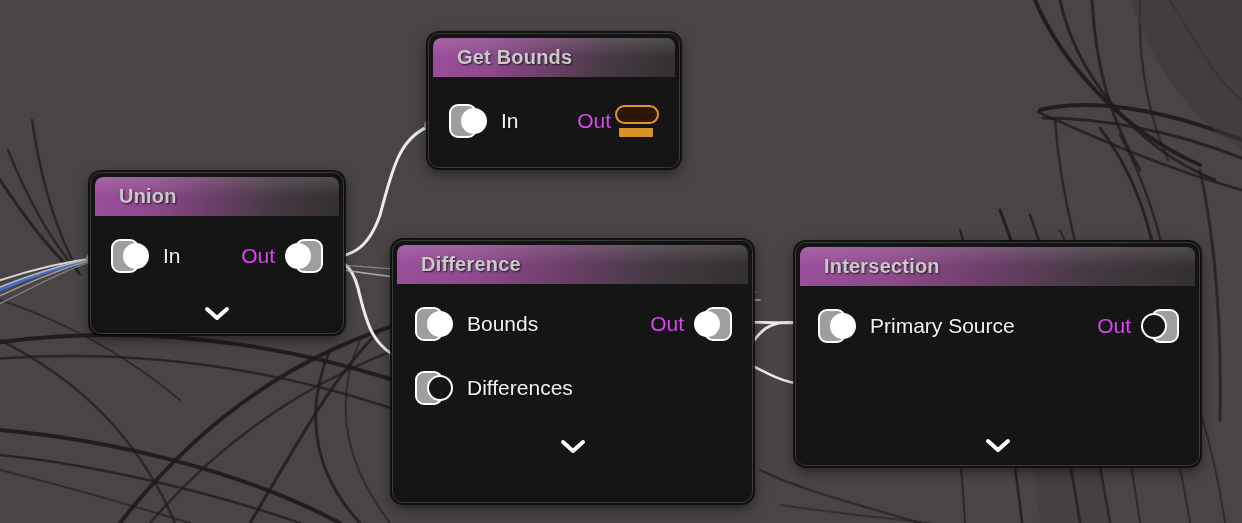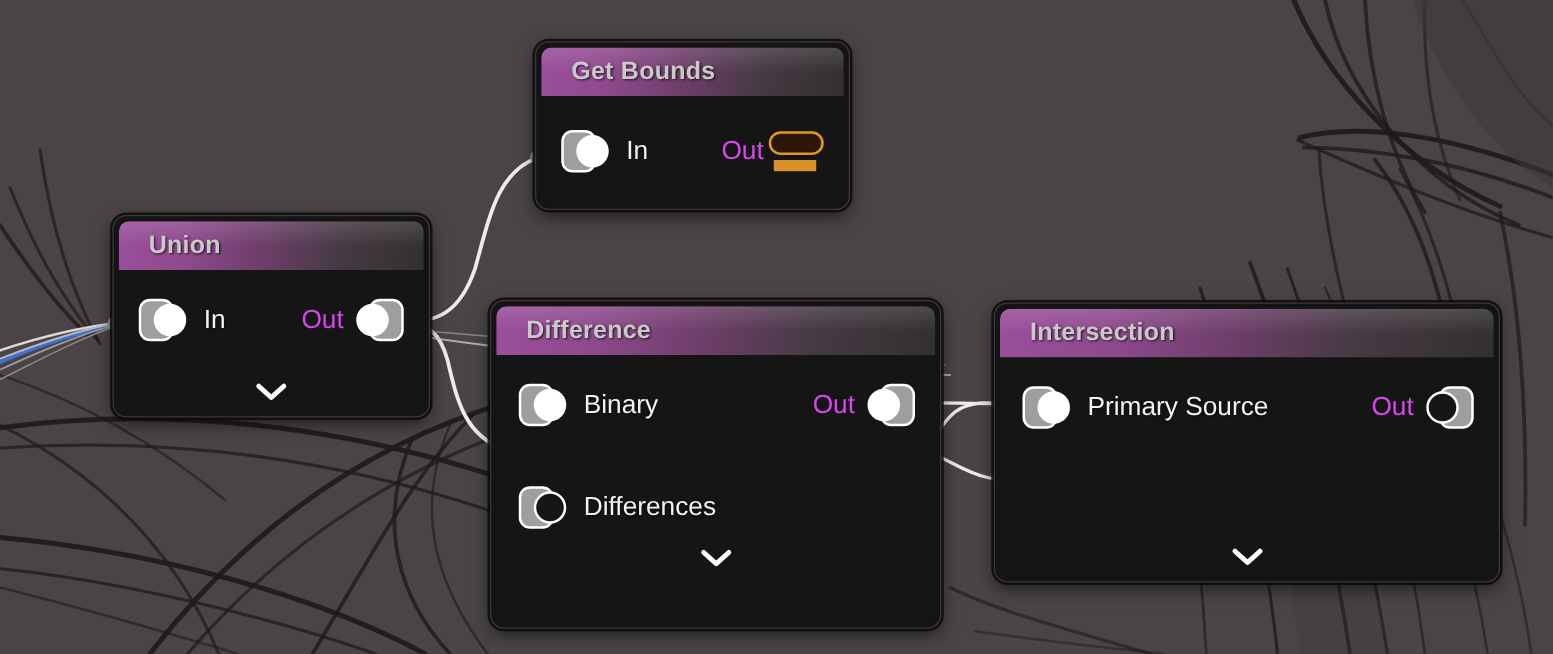--- a/index.html
+++ b/index.html
@@ -256,28 +256,28 @@
     <div class="node-inner">
       <div class="node-header">
         <div class="node-title">Difference</div>
       </div>
       <div class="node-body">
         <div class="row" style="top:18px;padding:0 16px 0 18px;">
           <div class="port in filled">
             <div class="pbox"></div>
               <div class="pcirc"></div>
           </div>
-          <span class="label in-label">Binary</span>
+          <span class="label in-label">Bounds</span>
           <span class="out-label">Out</span>
           <div class="port out filled" style="margin-left:10px;">
             <div class="pbox"></div>
               <div class="pcirc"></div>
           </div>
         </div>
-        <div class="row" style="top:100px;padding:0 16px 0 18px;">
+        <div class="row" style="top:82px;padding:0 16px 0 18px;">
           <div class="port in hollow">
             <div class="pbox"></div>
               <div class="pcirc"></div>
           </div>
           <span class="label in-label">Differences</span>
         </div>
         <div class="chev" style="top:153px;">
           <svg viewBox="0 0 30 18" width="30" height="18" aria-hidden="true">
             <path d="M5 5 L15 14 L25 5" fill="none" stroke="#ffffff" stroke-width="4" stroke-linecap="round" stroke-linejoin="round"></path>
           </svg>

